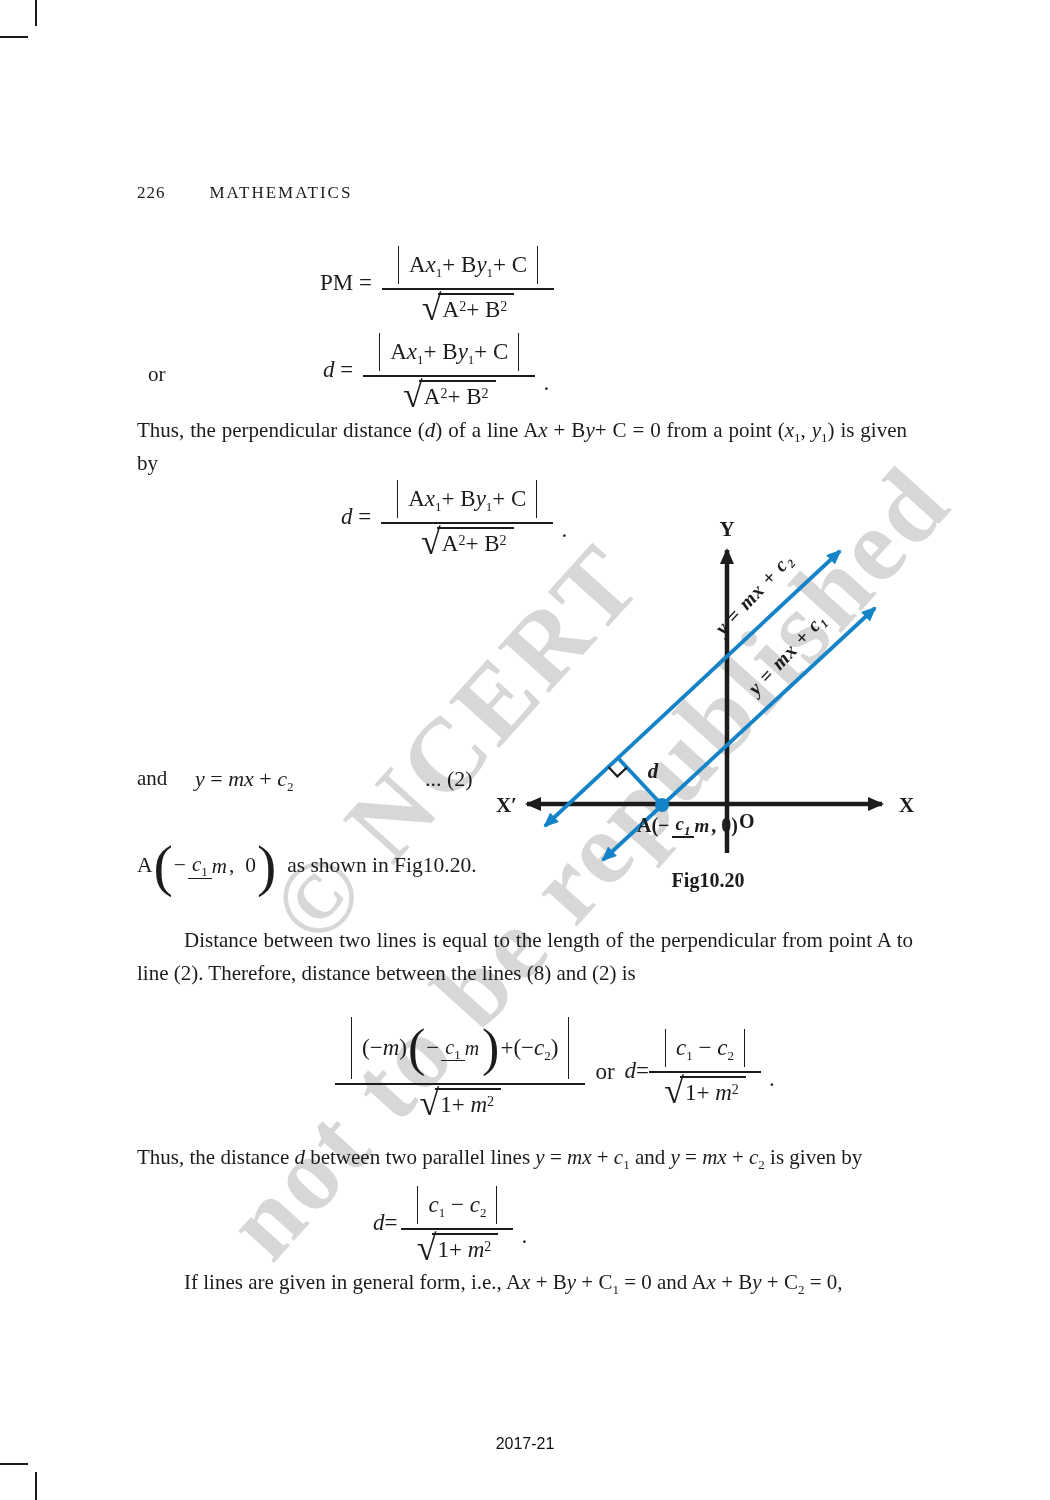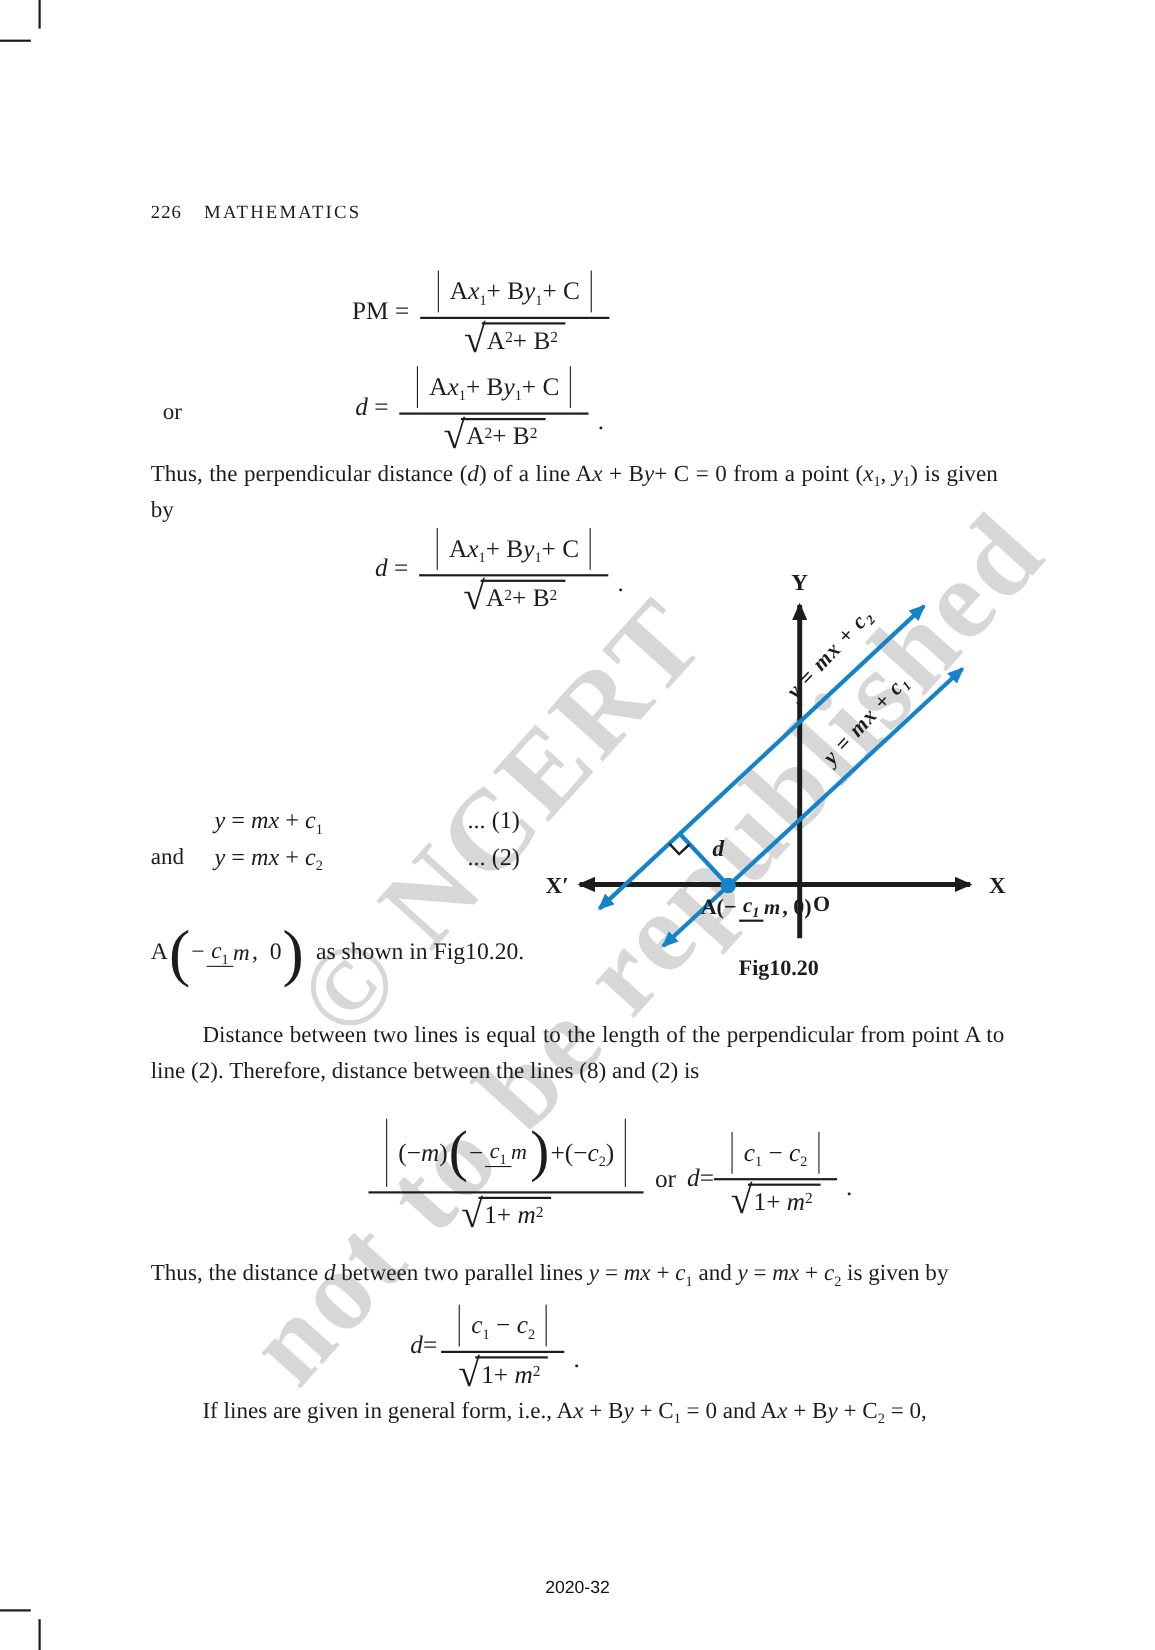--- a/index.html
+++ b/index.html
@@ -17,21 +17,21 @@
   .watermark{position:absolute;left:522px;top:803px;z-index:0;
     transform:translate(-50%,-50%) rotate(-48deg);
     font-weight:bold;font-size:104px;line-height:1.7;letter-spacing:4px;
     color:var(--wm);text-align:center;white-space:nowrap;}
 
   
   .crop{position:absolute;background:#1a1a1a;z-index:2;}
 
   
   .header{display:flex;align-items:baseline;font-size:17px;}
-  .pagenum{margin-right:20px;letter-spacing:1px;}
+  .pagenum{margin-right:44px;letter-spacing:1px;}
   .runhead{letter-spacing:2px;}
   .footer{position:absolute;left:0;top:1435px;width:100%;text-align:center;z-index:1;
           font-family:"Liberation Sans",sans-serif;font-size:16px;color:#111;}
 
   
   .para{font-size:21px;line-height:32.5px;text-align:justify;}
   .nojust{text-align:left;}
   .indent{text-indent:47px;}
   .t-r{}
   .t-i{font-style:italic;}
@@ -142,24 +142,20 @@
         </span>
       <span class="den">
           <span class="rsign">√</span>
           <span class="radd"><span class="t-r">A</span><sup>2</sup><span class="t-r">+ B</span><sup>2</sup></span>
         </span>
     </span>
     <span class="enddot">.</span>
   </div>
 
 
-  <div class="eqrow" style="left:137px;top:733px;width:350px;">
-    <span class="slot eq" style="left:58px;"><span class="t-i">y</span><span class="t-r"> = </span><span class="t-i">mx</span><span class="t-r"> + </span><span class="t-i">c</span><sub>1</sub></span>
-    <span class="slot" style="left:288px;"><span class="t-r">... (1)</span></span>
-  </div>
   <div class="eqrow" style="left:137px;top:766px;width:350px;">
     <span class="slot" style="left:0;font-size:21px;"><span class="t-r">and</span></span>
     <span class="slot eq" style="left:58px;"><span class="t-i">y</span><span class="t-r"> = </span><span class="t-i">mx</span><span class="t-r"> + </span><span class="t-i">c</span><sub>2</sub></span>
     <span class="slot" style="left:288px;"><span class="t-r">... (2)</span></span>
   </div>
 
 
   <div class="abs apoint" style="left:137px;top:841px;">
     <span><span class="t-r">A</span></span>
     <span class="bigp">(</span>
@@ -266,15 +262,15 @@
       <span class="den">
           <span class="rsign">√</span>
           <span class="radd"><span class="t-r">1+ </span><span class="t-i">m</span><sup>2</sup></span>
         </span>
     </span>
     <span class="enddot">.</span>
   </div>
 
   <div class="abs para indent nojust" style="left:137px;top:1266px;width:790px;"><span class="t-r">If lines are given in general form, i.e.,  A</span><span class="t-i">x</span><span class="t-r"> + B</span><span class="t-i">y</span><span class="t-r"> + C</span><sub>1</sub><span class="t-r"> = 0 and A</span><span class="t-i">x</span><span class="t-r"> + B</span><span class="t-i">y</span><span class="t-r"> + C</span><sub>2</sub><span class="t-r"> = 0,</span></div>
 
-  <div class="footer">2020-32</div>
+  <div class="footer">2017-21</div>
 
 </div>
 
 </body></html>

